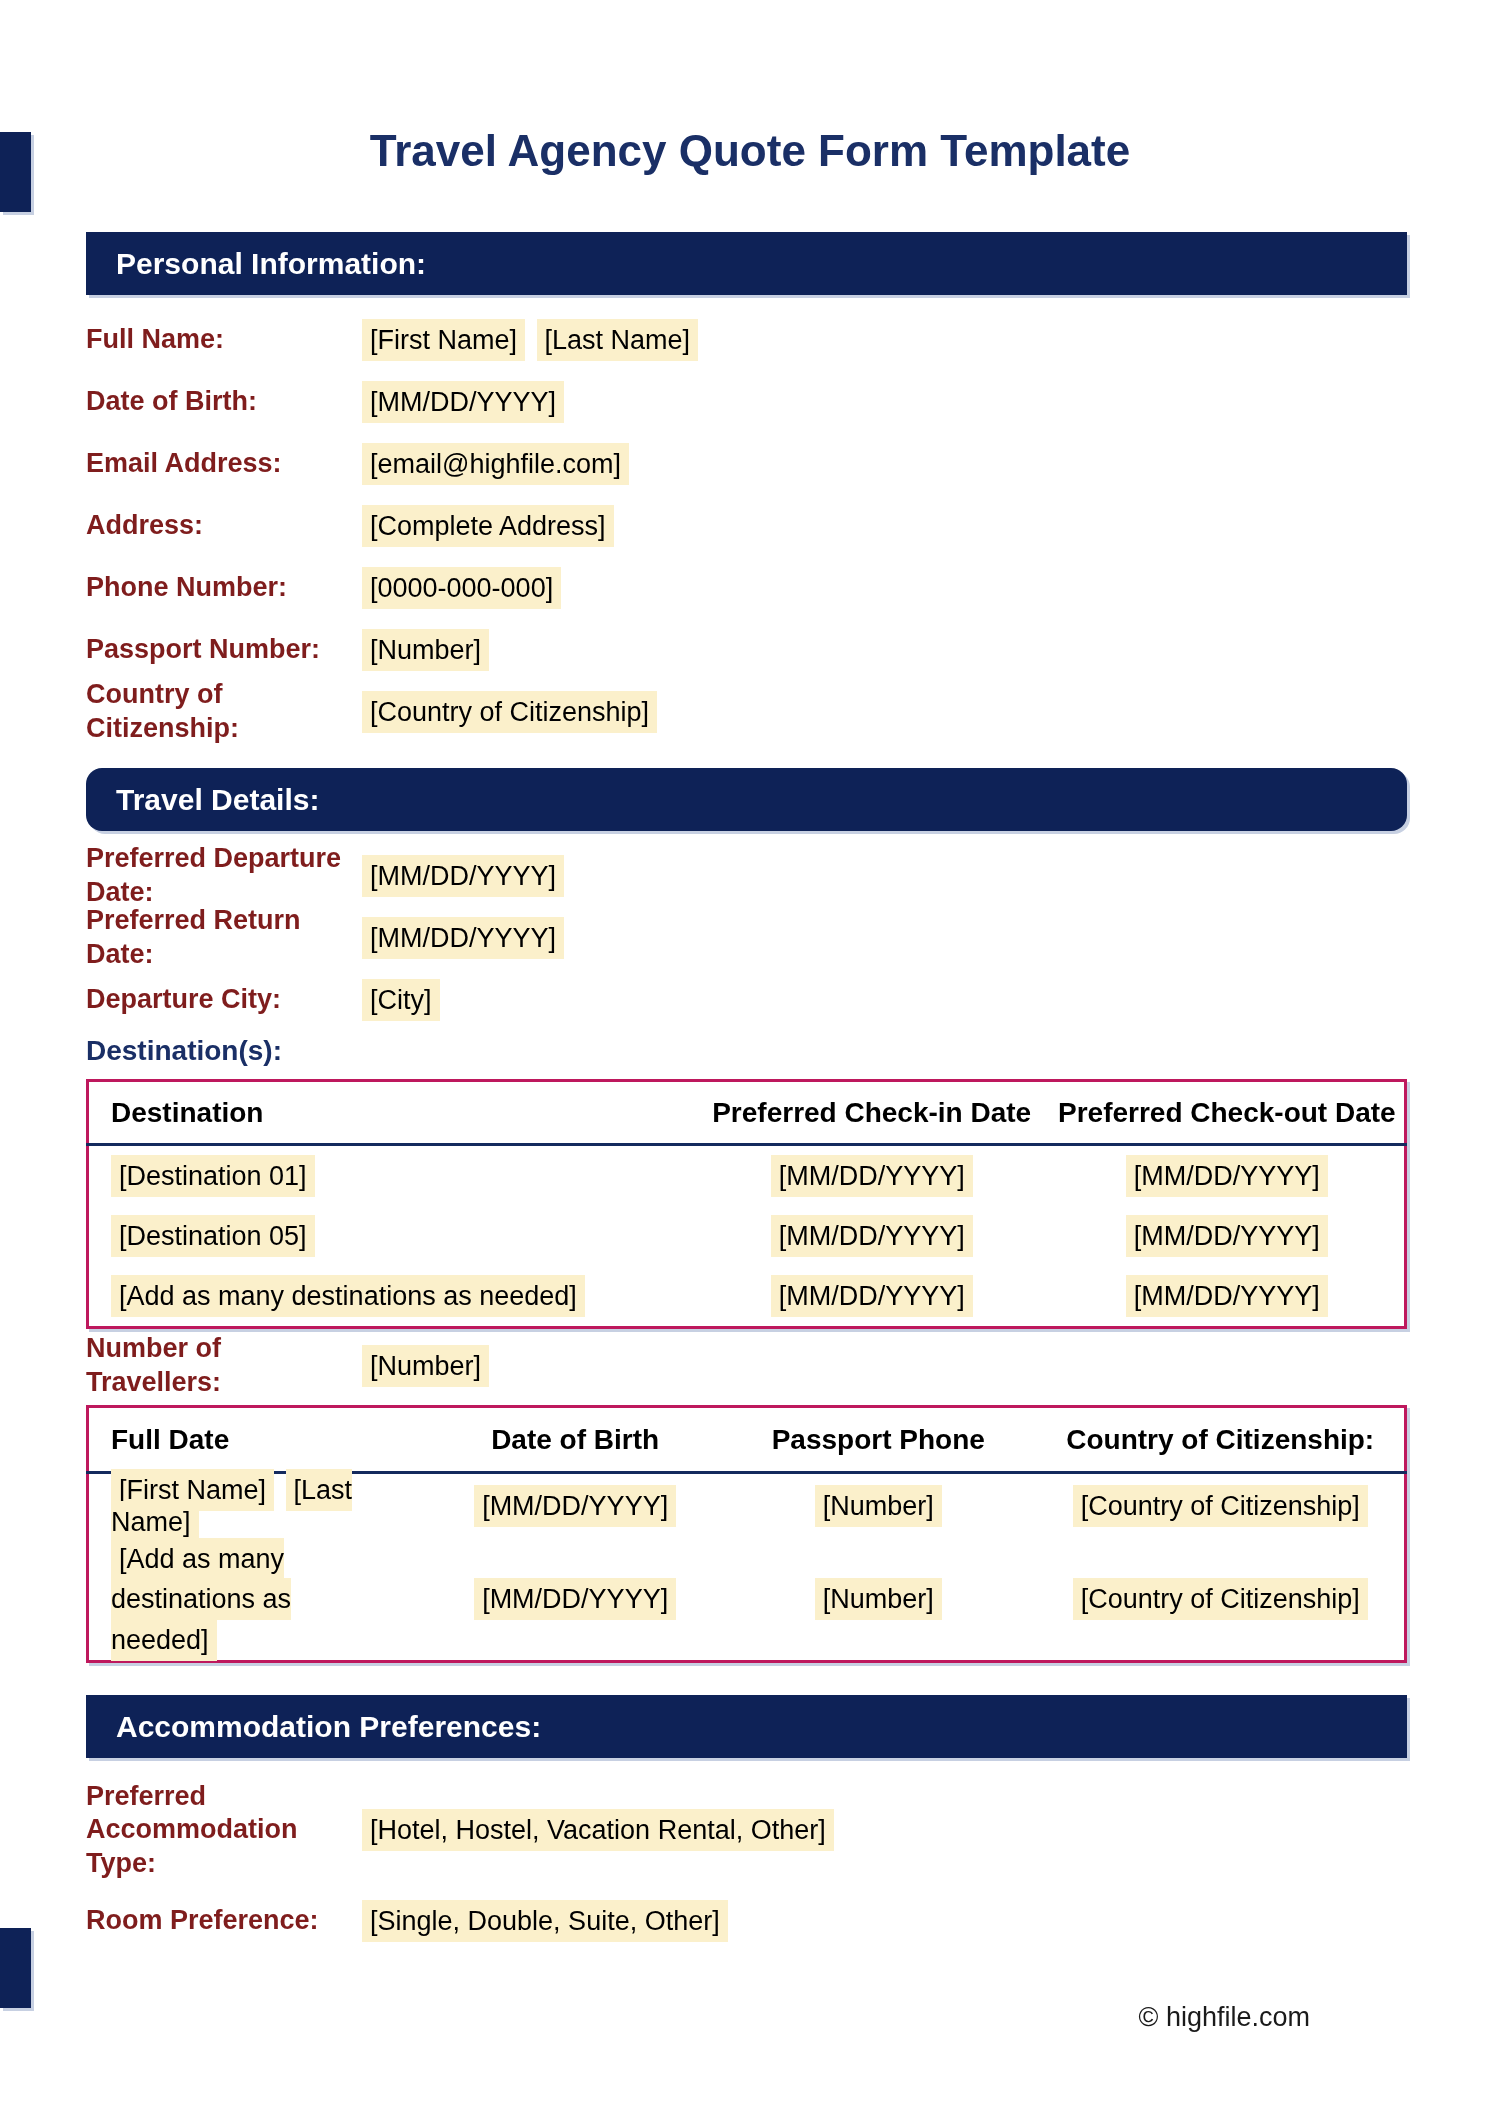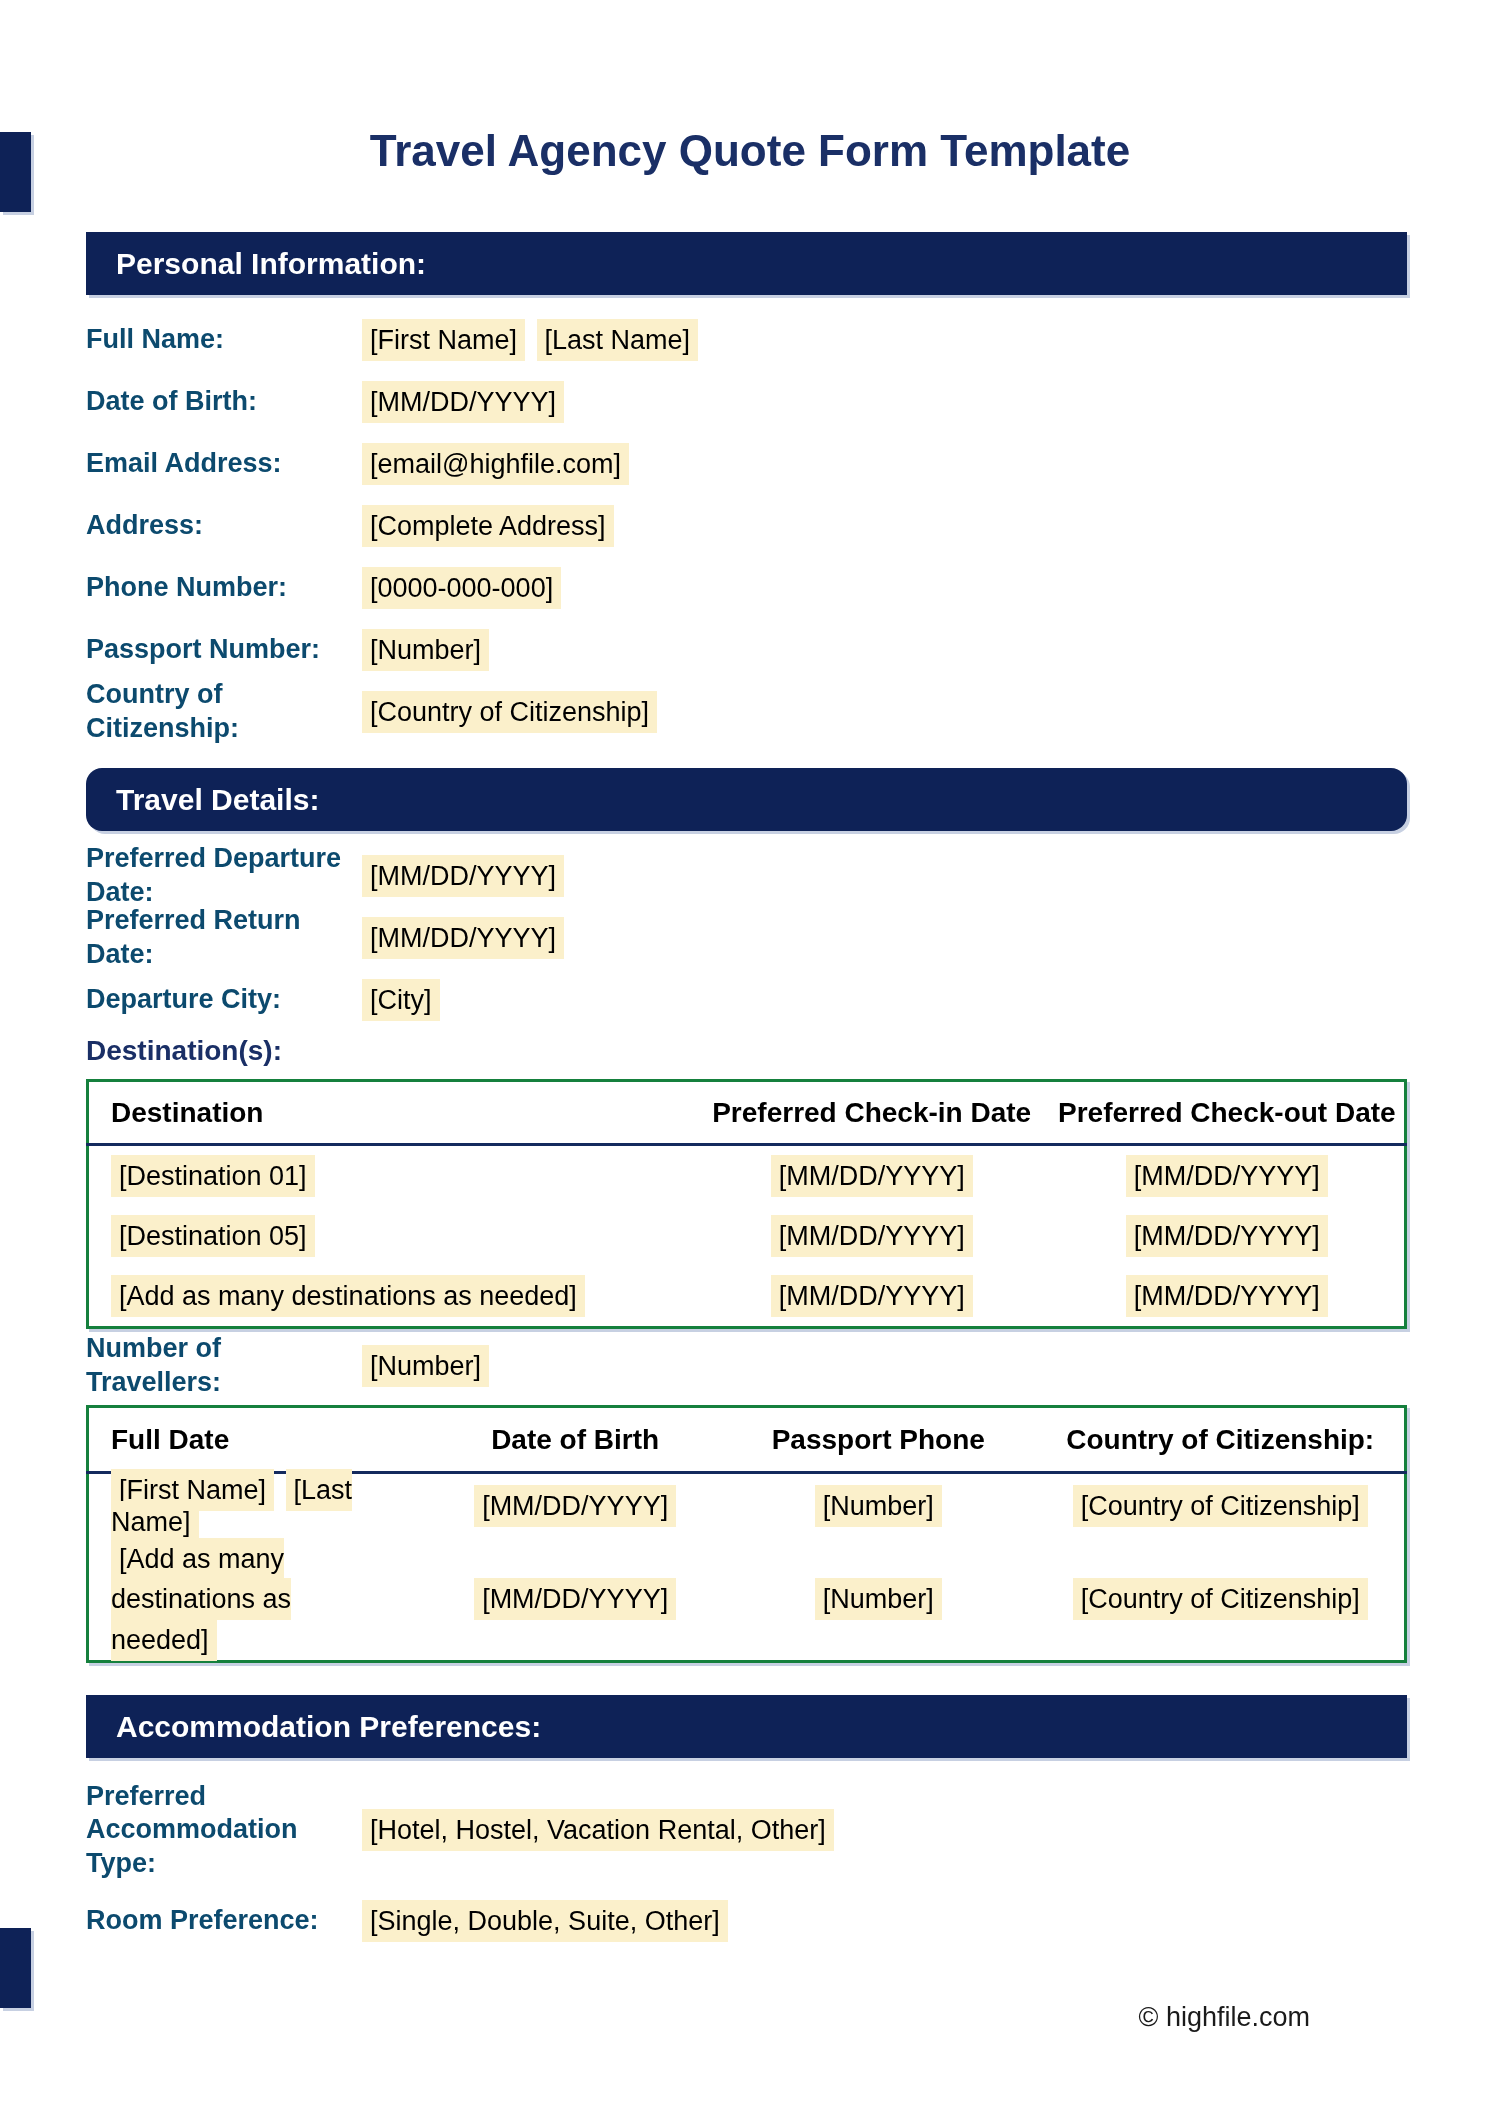--- a/index.html
+++ b/index.html
@@ -32,39 +32,39 @@
     height:63px; background:#0e2257; color:#ffffff;
     font-size:30px; font-weight:bold;
     line-height:63px; padding-left:30px;
     box-shadow:3px 3px 0 #c7d0e2;
   }
   .fields { padding-top:14px; }
   .field-row { height:62px; display:flex; align-items:center; }
   .field-row.tall { height:104px; }
   .field-label {
     width:276px; flex:0 0 276px;
-    font-size:27px; font-weight:bold; color:#0c4a6e;
+    font-size:27px; font-weight:bold; color:#7f1d1d;
     line-height:1.25;
   }
   .field-value { font-size:27px; }
   .hl {
     background:#fbf0cb;
     padding:6px 8px;
     line-height:1.2;
   }
   .hl + .hl { margin-left:4px; }
   .sub-label {
     margin-top:2px; height:36px;
     font-size:28px; font-weight:bold; color:#1a2f66;
     display:flex; align-items:center;
   }
   table.form-table {
     width:100%;
     border-collapse:collapse;
-    border:3px solid #15803d;
+    border:3px solid #be185d;
     box-shadow:3px 3px 0 #c7d0e2;
   }
   table.form-table th {
     font-size:28px; font-weight:bold; color:#000;
     border-bottom:3px solid #142a5e;
     text-align:center;
   }
   table.form-table td { font-size:27px; text-align:center; }
   table.form-table th.col-left, table.form-table td.col-left {
     text-align:left; padding-left:22px;

